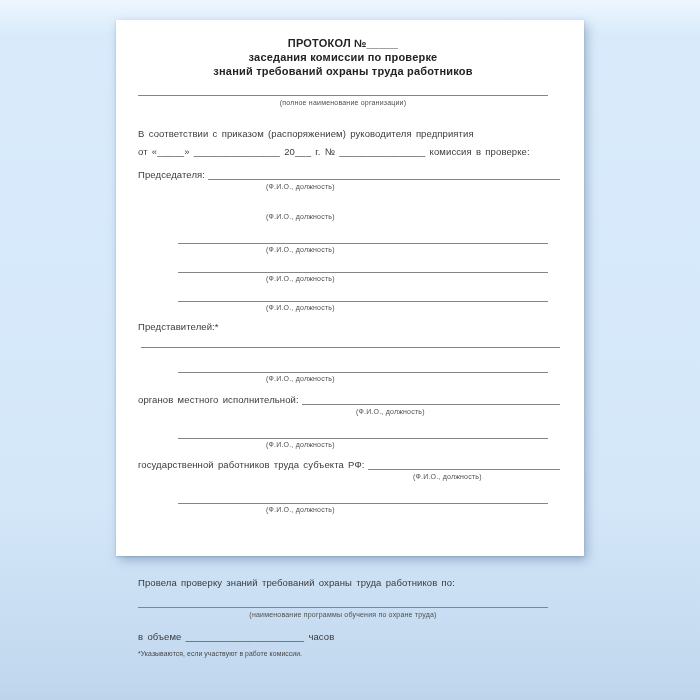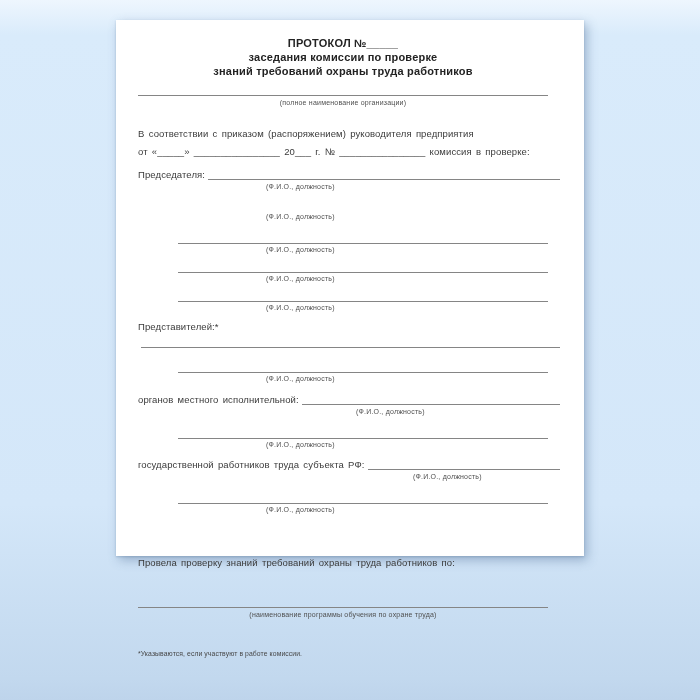--- a/index.html
+++ b/index.html
@@ -152,22 +152,27 @@
 
     <div class="row" style="top:438px">
       <span class="lbl">государственной работников труда субъекта РФ:</span>
       <span class="fill"></span>
     </div>
     <div class="cap" style="top:453px; left:297px">(Ф.И.О., должность)</div>
 
     <div class="hline indent" style="top:483px"></div>
     <div class="cap" style="top:486px; left:150px">(Ф.И.О., должность)</div>
 
-    <div class="textline" style="top:537px">Провела проверку знаний требований охраны труда работников по:</div>
+    <div class="textline" style="top:557px">Провела проверку знаний требований охраны труда работников по:</div>
 
     <div class="hline" style="top:587px"></div>
     <div class="cap centered" style="top:591px">(наименование программы обучения по охране труда)</div>
 
+    <div class="textline" style="top:611px">
+      <span>в объеме</span>
+      <span>______________________</span>
+      <span>часов</span>
+    </div>
 
     <div class="footnote" style="top:630px">*Указываются, если участвуют в работе комиссии.</div>
 
   </div>
 </div>
 
 </body></html>

